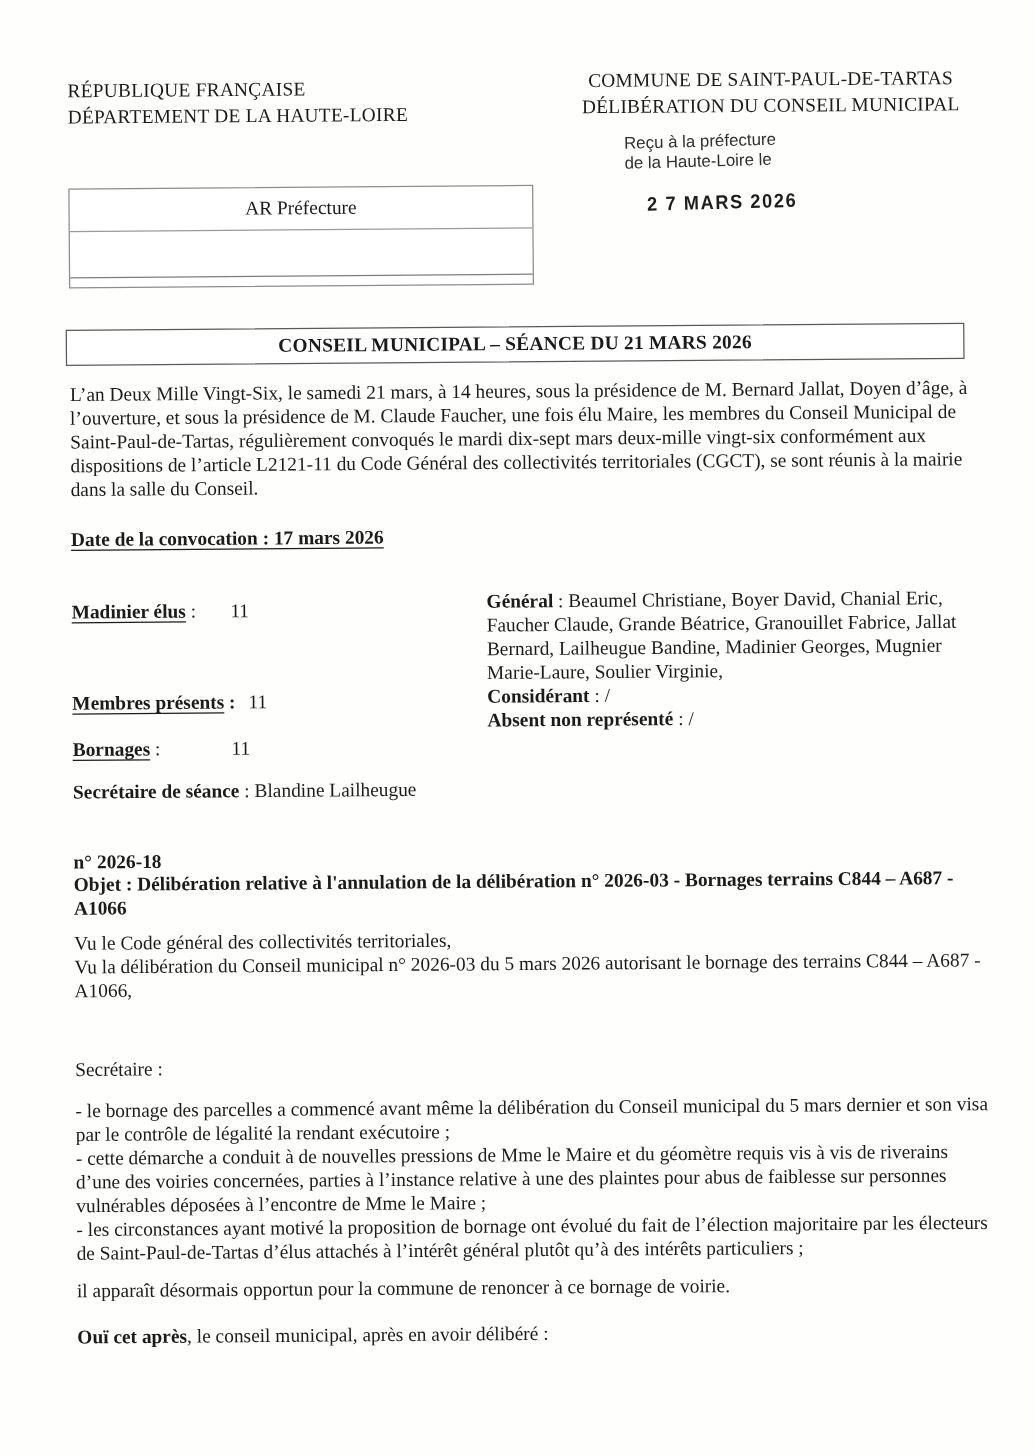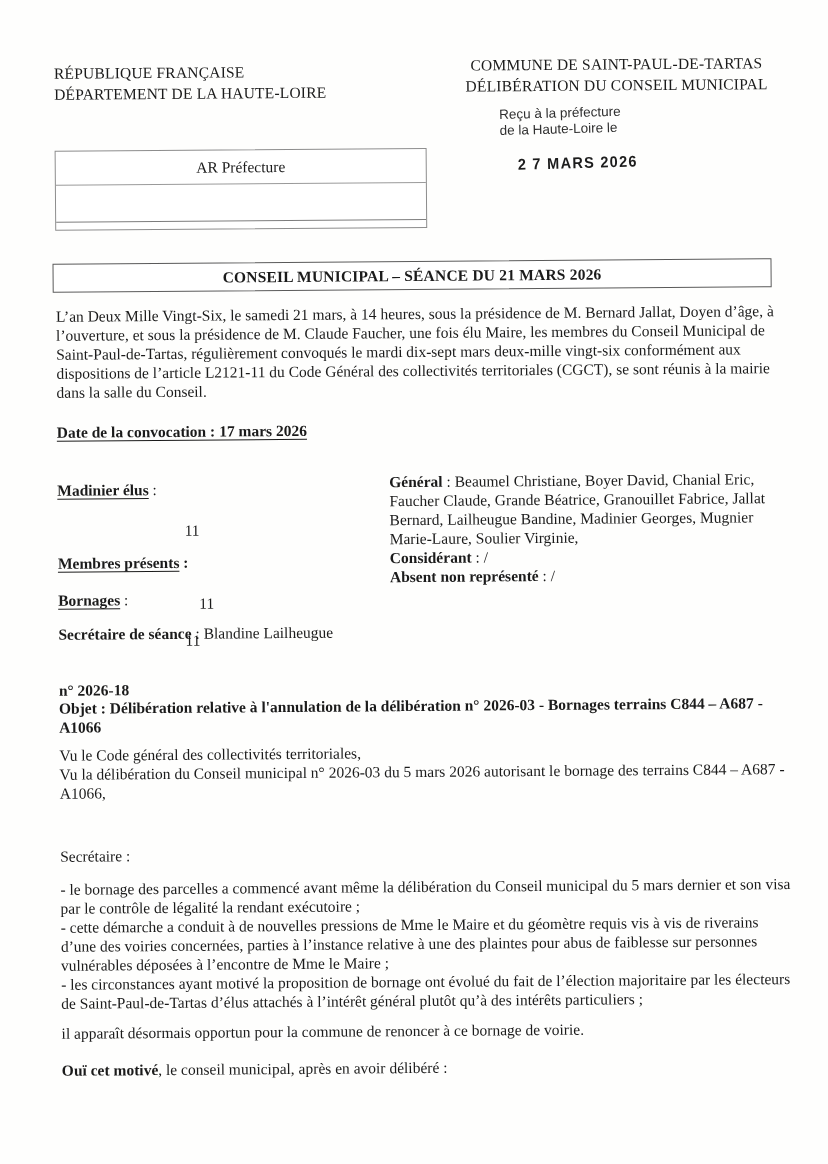--- a/index.html
+++ b/index.html
@@ -50,21 +50,21 @@
     border:1.5px solid #5a5a5a;
     display:flex; align-items:center; justify-content:center;
     font-weight:700; font-size:15.5px; letter-spacing:0.2px;
     background:#fff;
   }
 
   .opening { left:58px; top:304px; width:719px; }
   .convocation { left:58px; top:420px; }
 
   .member-row { left:58px; width:330px; }
-  .member-row .val { position:absolute; left:127px; top:0;margin-top:41px; }
+  .member-row .val { position:absolute; left:127px; top:0; }
   .row-elus { top:478px; }
   .row-presents { top:551px; }
   .row-presents .val { left:141px; }
   .row-votants { top:588px; }
   .row-secretaire { top:622px; width:400px; }
 
   .attendance { left:390px; top:472px; width:396px; }
 
   .numero { left:58px; top:678px; }
   .objet  { left:58px; top:696px; width:722px; }
@@ -144,17 +144,17 @@
 
     <div class="abs t considerant-items">
       <div>- le bornage des parcelles a commencé avant même la délibération du Conseil municipal du 5 mars dernier et son visa par le contrôle de légalité la rendant exécutoire ;</div>
       <div>- cette démarche a conduit à de nouvelles pressions de Mme le Maire et du géomètre requis vis à vis de riverains d’une des voiries concernées, parties à l’instance relative à une des plaintes pour abus de faiblesse sur personnes vulnérables déposées à l’encontre de Mme le Maire ;</div>
       <div>- les circonstances ayant motivé la proposition de bornage ont évolué du fait de l’élection majoritaire par les électeurs de Saint-Paul-de-Tartas d’élus attachés à l’intérêt général plutôt qu’à des intérêts particuliers ;</div>
     </div>
 
     <div class="abs t conclusion">il apparaît désormais opportun pour la commune de renoncer à ce bornage de voirie.</div>
 
     <div class="abs t oui-row">
-      <span class="b">Ouï cet motivé</span><span class="pre">, le conseil municipal, après en avoir délibéré :</span>
+      <span class="b">Ouï cet après</span><span class="pre">, le conseil municipal, après en avoir délibéré :</span>
     </div>
 
   </div>
 </div>
 
 </body></html>

